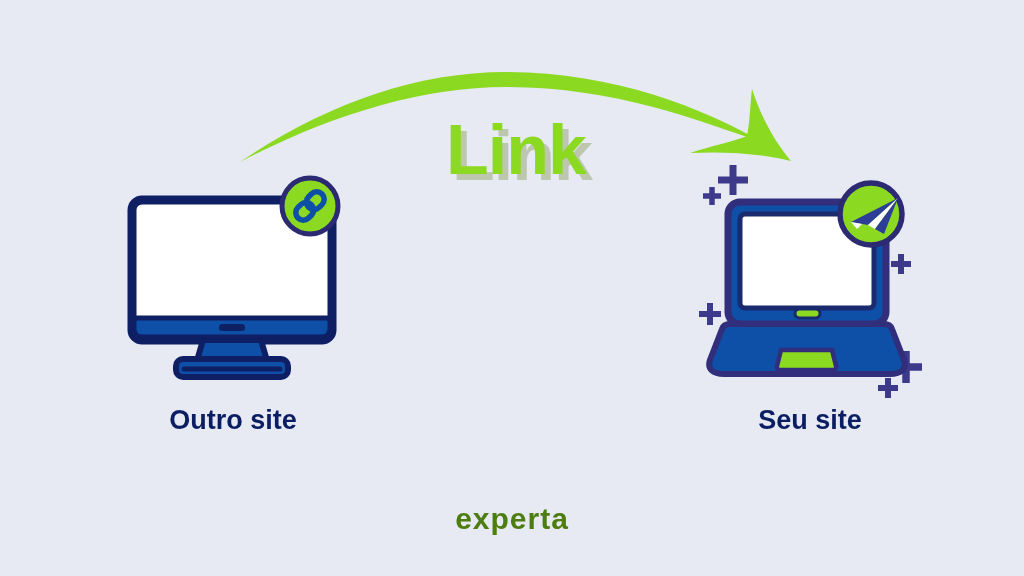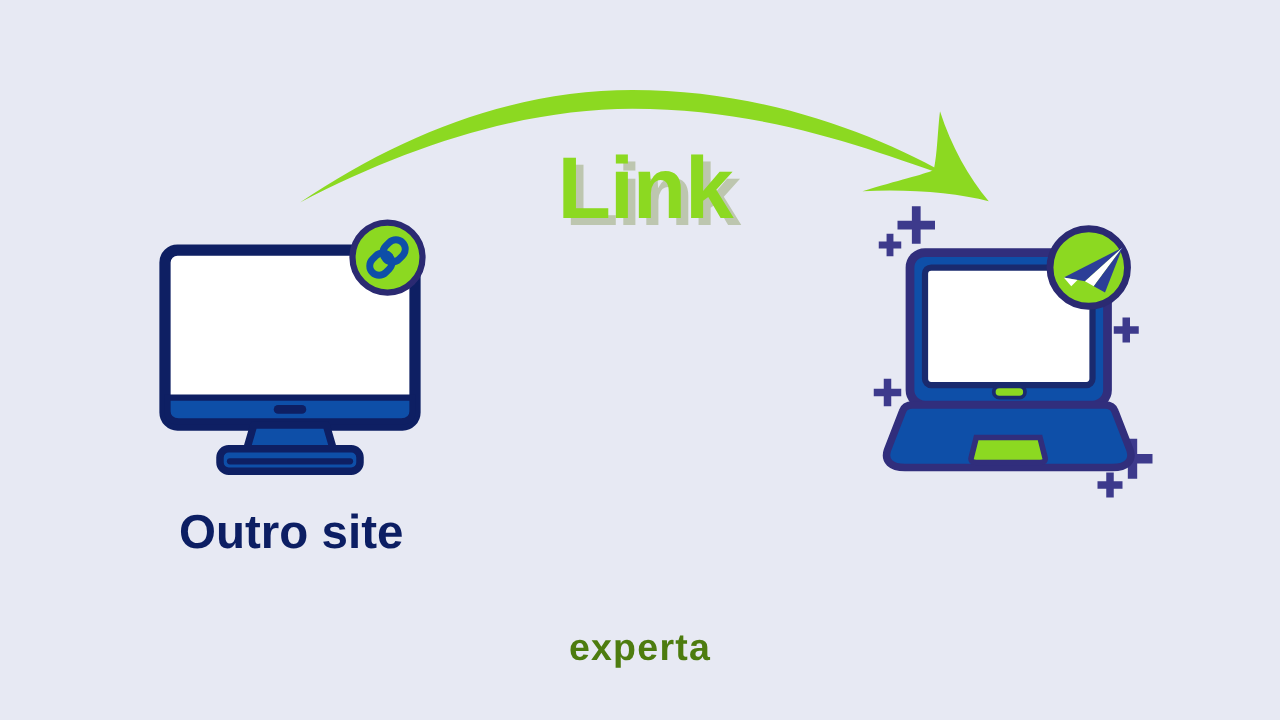--- a/index.html
+++ b/index.html
@@ -13,21 +13,21 @@
   .link-label{
     left:366px;top:114px;width:300px;
     text-align:center;
     font-size:70px;font-weight:bold;line-height:1.05;
     color:#8cd921;
     text-shadow:6px 6px 0 #bdc6af;
     letter-spacing:-1px;
   }
   .item-label{
     top:405px;width:300px;text-align:center;
-    font-size:38px;font-weight:bold;color:#0c1e63;
+    font-size:27px;font-weight:bold;color:#0c1e63;
     letter-spacing:0px;
   }
   .label-left{left:83px;}
   .label-right{left:660px;}
   .brand-logo{
     left:362px;top:502px;width:300px;text-align:center;
     font-size:30px;font-weight:bold;color:#4d7c0f;
     letter-spacing:1px;
   }
 </style>
@@ -90,16 +90,17 @@
       <g transform="translate(183,51)">
         <path fill="#2c3e97" d="M 27,-16 L -20,8 L -3,11 Z"></path>
         <path fill="#ffffff" d="M 27,-16 L -3,11 L 4,15 Z"></path>
         <path fill="#2c3e97" d="M 27,-16 L 4,15 L 13,20 Z"></path>
         <path fill="#ffffff" d="M -20,8 L -9,10 L -14,15 Z"></path>
       </g>
     </g>
   </svg>
 
   <div class="abs item-label label-left">Outro site</div>
+  <div class="abs item-label label-right">Seu site</div>
 
   <div class="abs brand-logo">experta</div>
 
 </div>
 
 </body></html>

